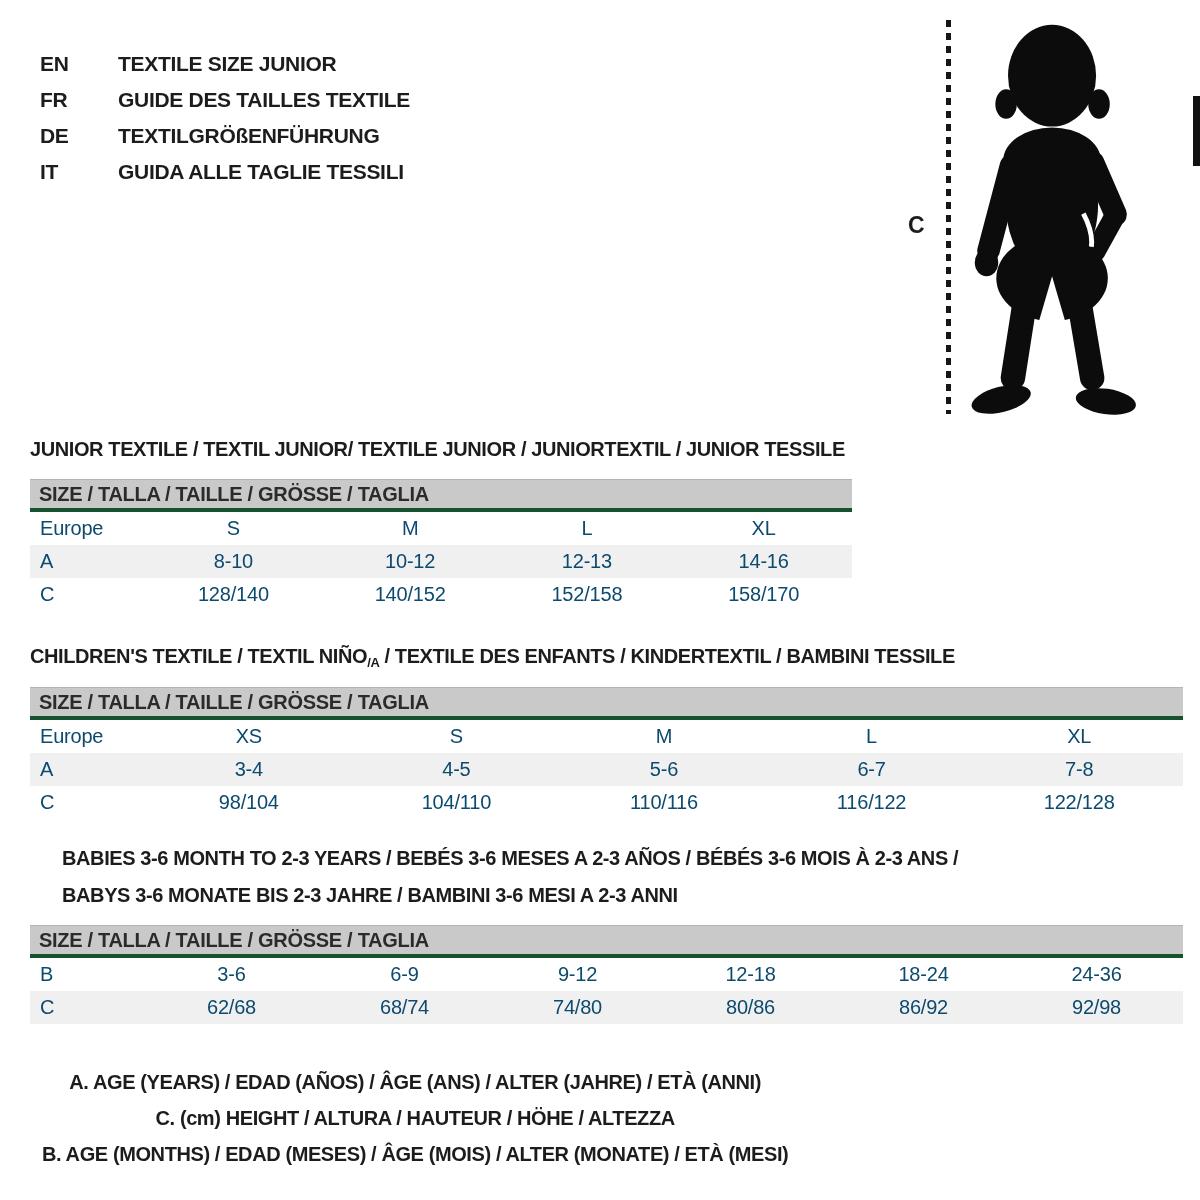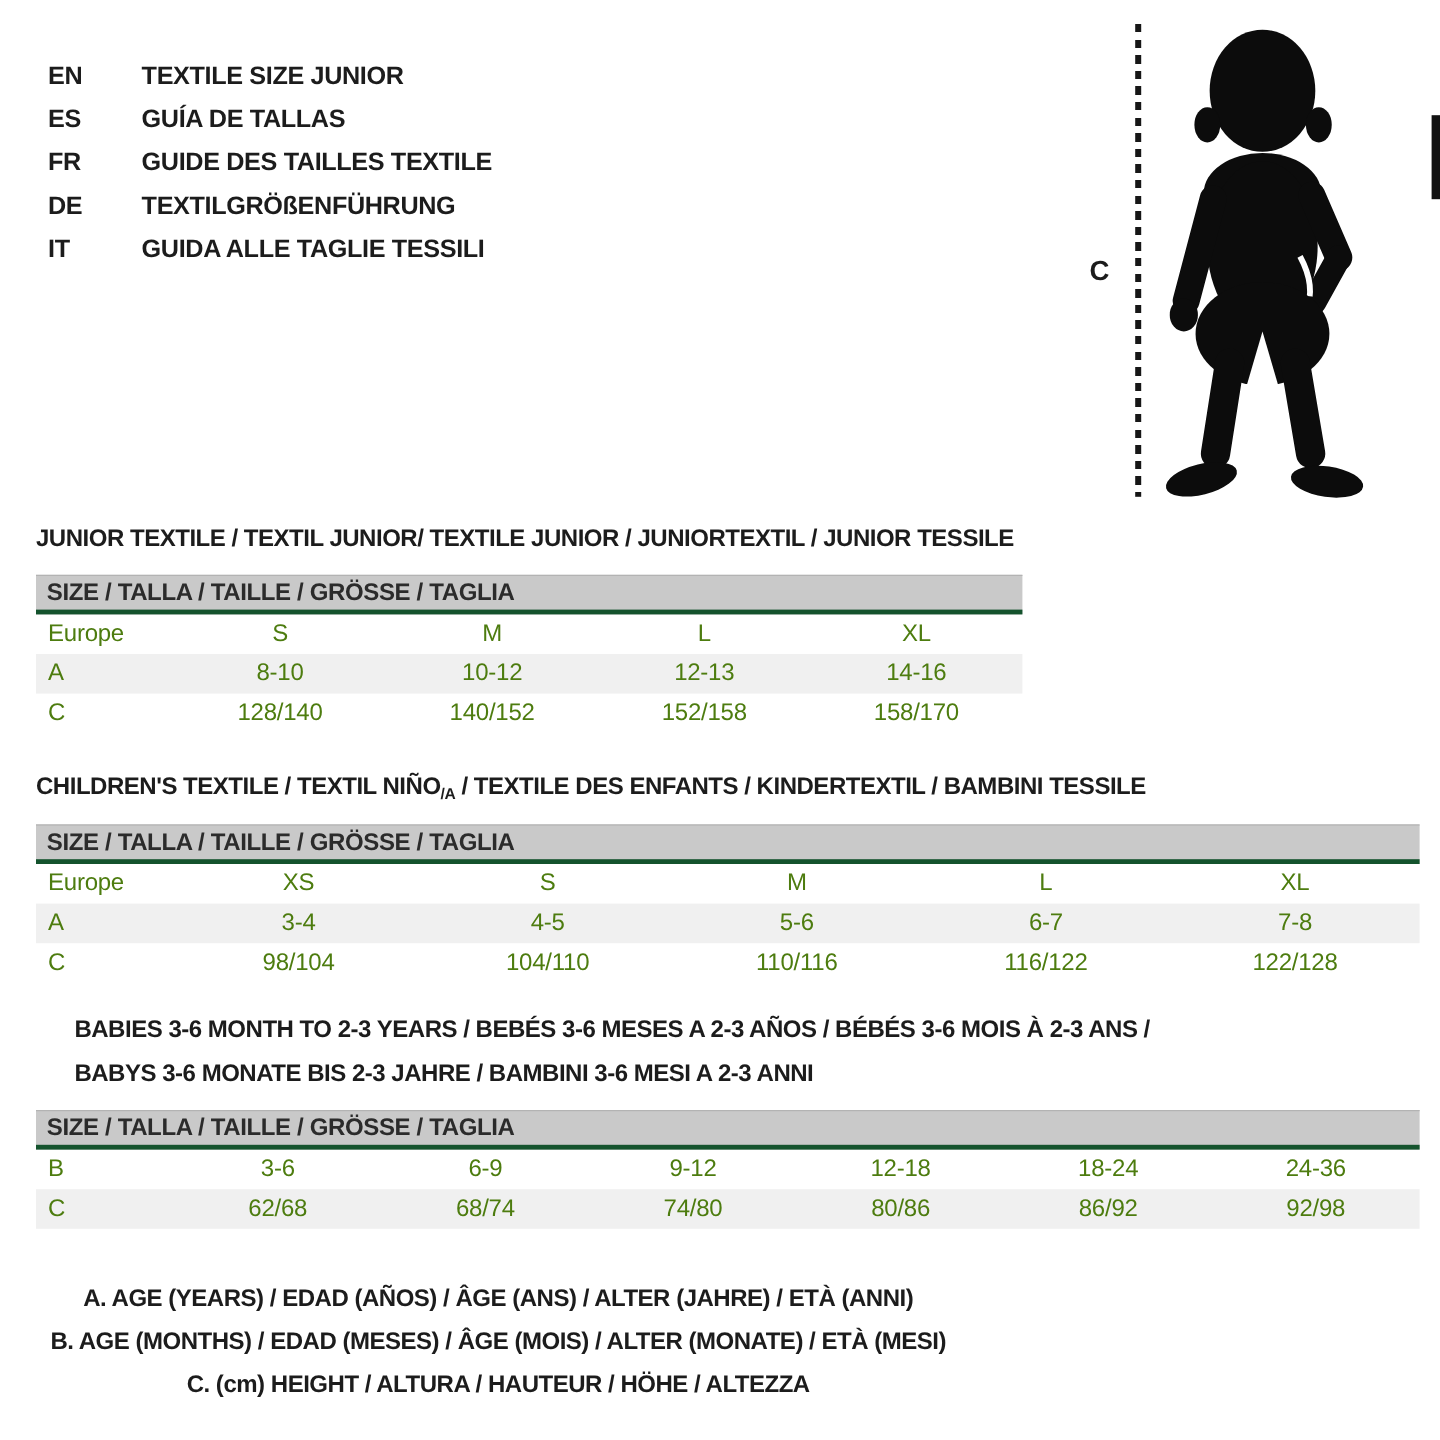--- a/index.html
+++ b/index.html
@@ -28,42 +28,38 @@
   #sec3-title { top:840px; line-height:37px;margin-left:32px; }
   .sub-a { font-size:13px; position:relative; top:4px; font-weight:700; }
 
   
   .size-table { position:absolute; left:30px; }
   #table1 { top:479px; width:822px; }
   #table2 { top:687px; width:1153px; }
   #table3 { top:925px; width:1153px; }
   .size-bar { height:33px; background:#c9c9c9; border-top:1px solid #b3b3b3; border-bottom:4px solid #14532d;
     display:flex; align-items:center; padding-left:9px; font-weight:700; font-size:20px; color:#2b2b2b; letter-spacing:-0.3px; }
-  .t-row { display:flex; height:33px; align-items:center; font-size:20px; color:#4d7c0f; letter-spacing:-0.2px; }
+  .t-row { display:flex; height:33px; align-items:center; font-size:20px; color:#0c4a6e; letter-spacing:-0.2px; }
   .t-row.shaded { background:#f0f0f0; }
   .t-label { width:115px; padding-left:10px; }
   .t-cell { flex:1; text-align:center; }
 
   
   .legend { position:absolute; left:42px; top:1064px;text-align:center; }
   .legend-line { font-weight:700; font-size:20px; letter-spacing:-0.4px; line-height:36px; white-space:nowrap; }
 </style>
 </head>
 <body>
 
 <div class="page">
 
   <div class="lang-block">
     <div class="lang-row">
       <span class="lang-code">EN</span>
       <span class="lang-title">TEXTILE SIZE JUNIOR</span>
-    </div>
-    <div class="lang-row">
-      <span class="lang-code">ES</span>
-      <span class="lang-title">GUÍA DE TALLAS</span>
     </div>
     <div class="lang-row">
       <span class="lang-code">FR</span>
       <span class="lang-title">GUIDE DES TAILLES TEXTILE</span>
     </div>
     <div class="lang-row">
       <span class="lang-code">DE</span>
       <span class="lang-title">TEXTILGRÖßENFÜHRUNG</span>
     </div>
     <div class="lang-row">
@@ -175,17 +171,17 @@
       <span class="t-cell">68/74</span>
       <span class="t-cell">74/80</span>
       <span class="t-cell">80/86</span>
       <span class="t-cell">86/92</span>
       <span class="t-cell">92/98</span>
     </div>
   </div>
 
   <div class="legend">
     <div class="legend-line">A. AGE (YEARS) / EDAD (AÑOS) / ÂGE (ANS) / ALTER (JAHRE) / ETÀ (ANNI)</div>
+    <div class="legend-line">C. (cm) HEIGHT / ALTURA / HAUTEUR / HÖHE / ALTEZZA</div>
     <div class="legend-line">B. AGE (MONTHS) / EDAD (MESES) / ÂGE (MOIS) / ALTER (MONATE) / ETÀ (MESI)</div>
-    <div class="legend-line">C. (cm) HEIGHT / ALTURA / HAUTEUR / HÖHE / ALTEZZA</div>
   </div>
 
 </div>
 
 </body></html>

